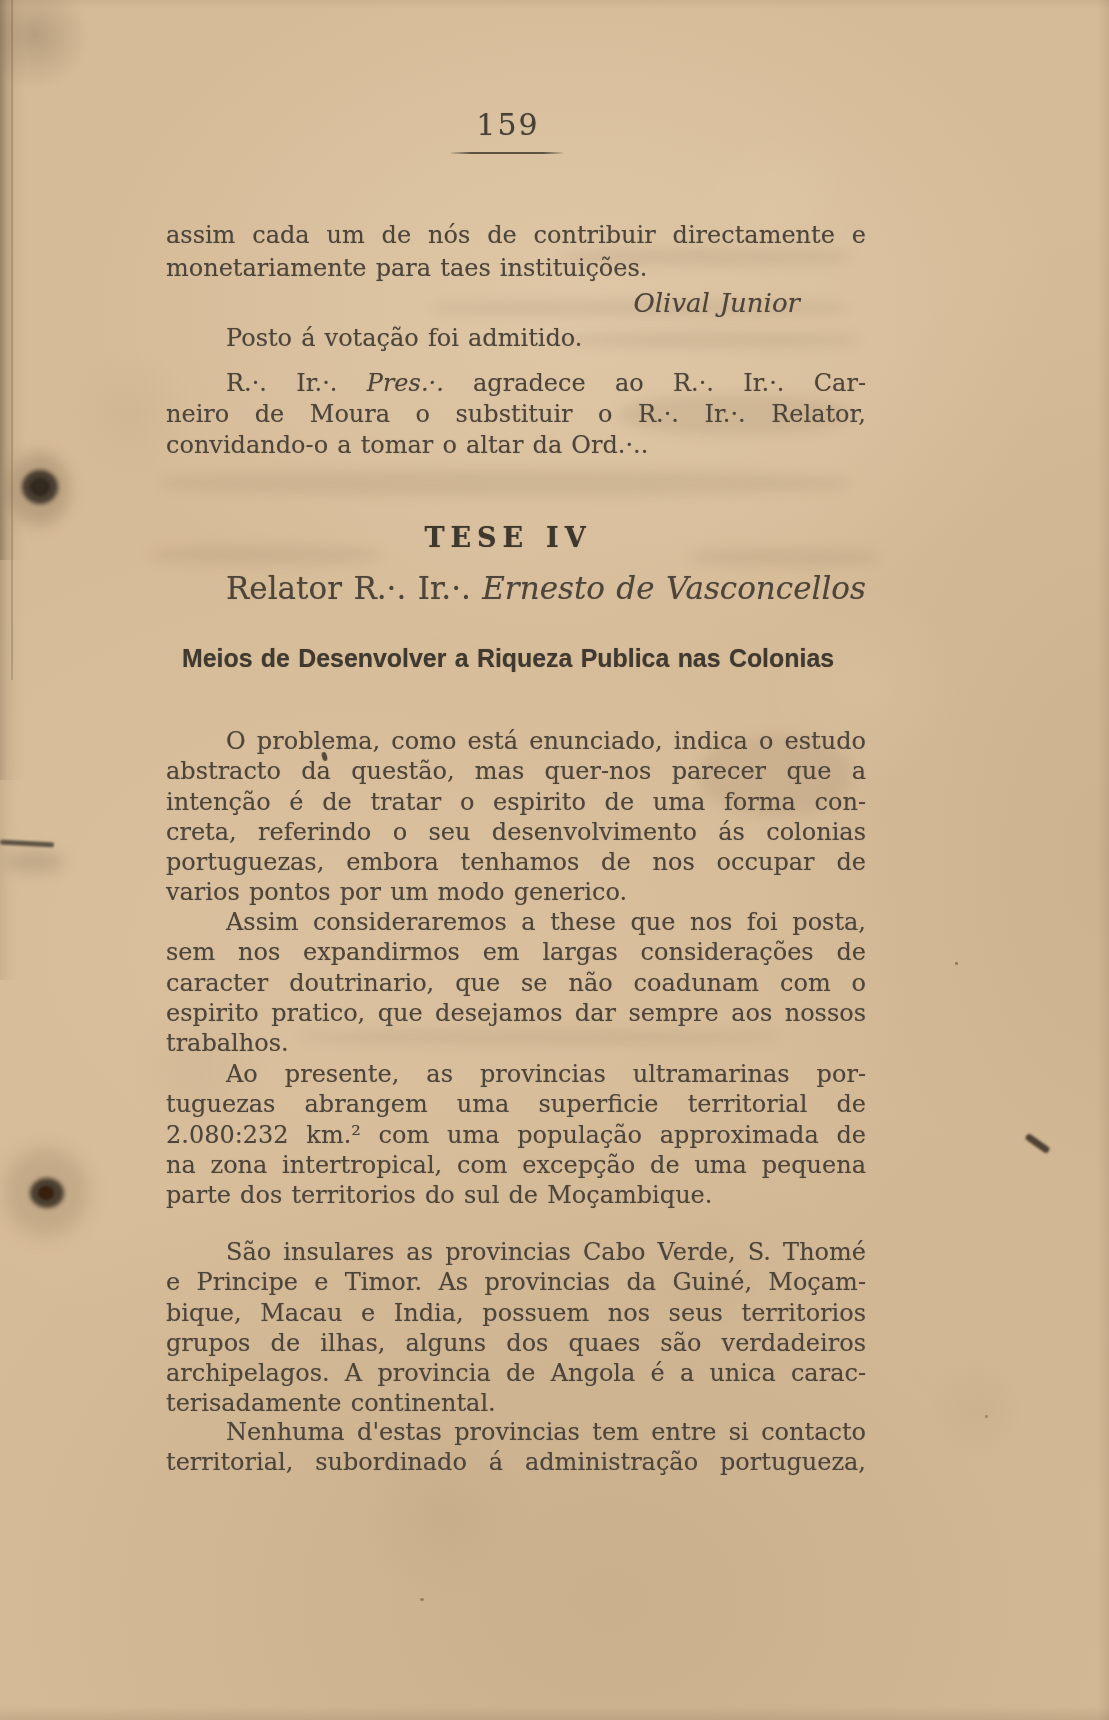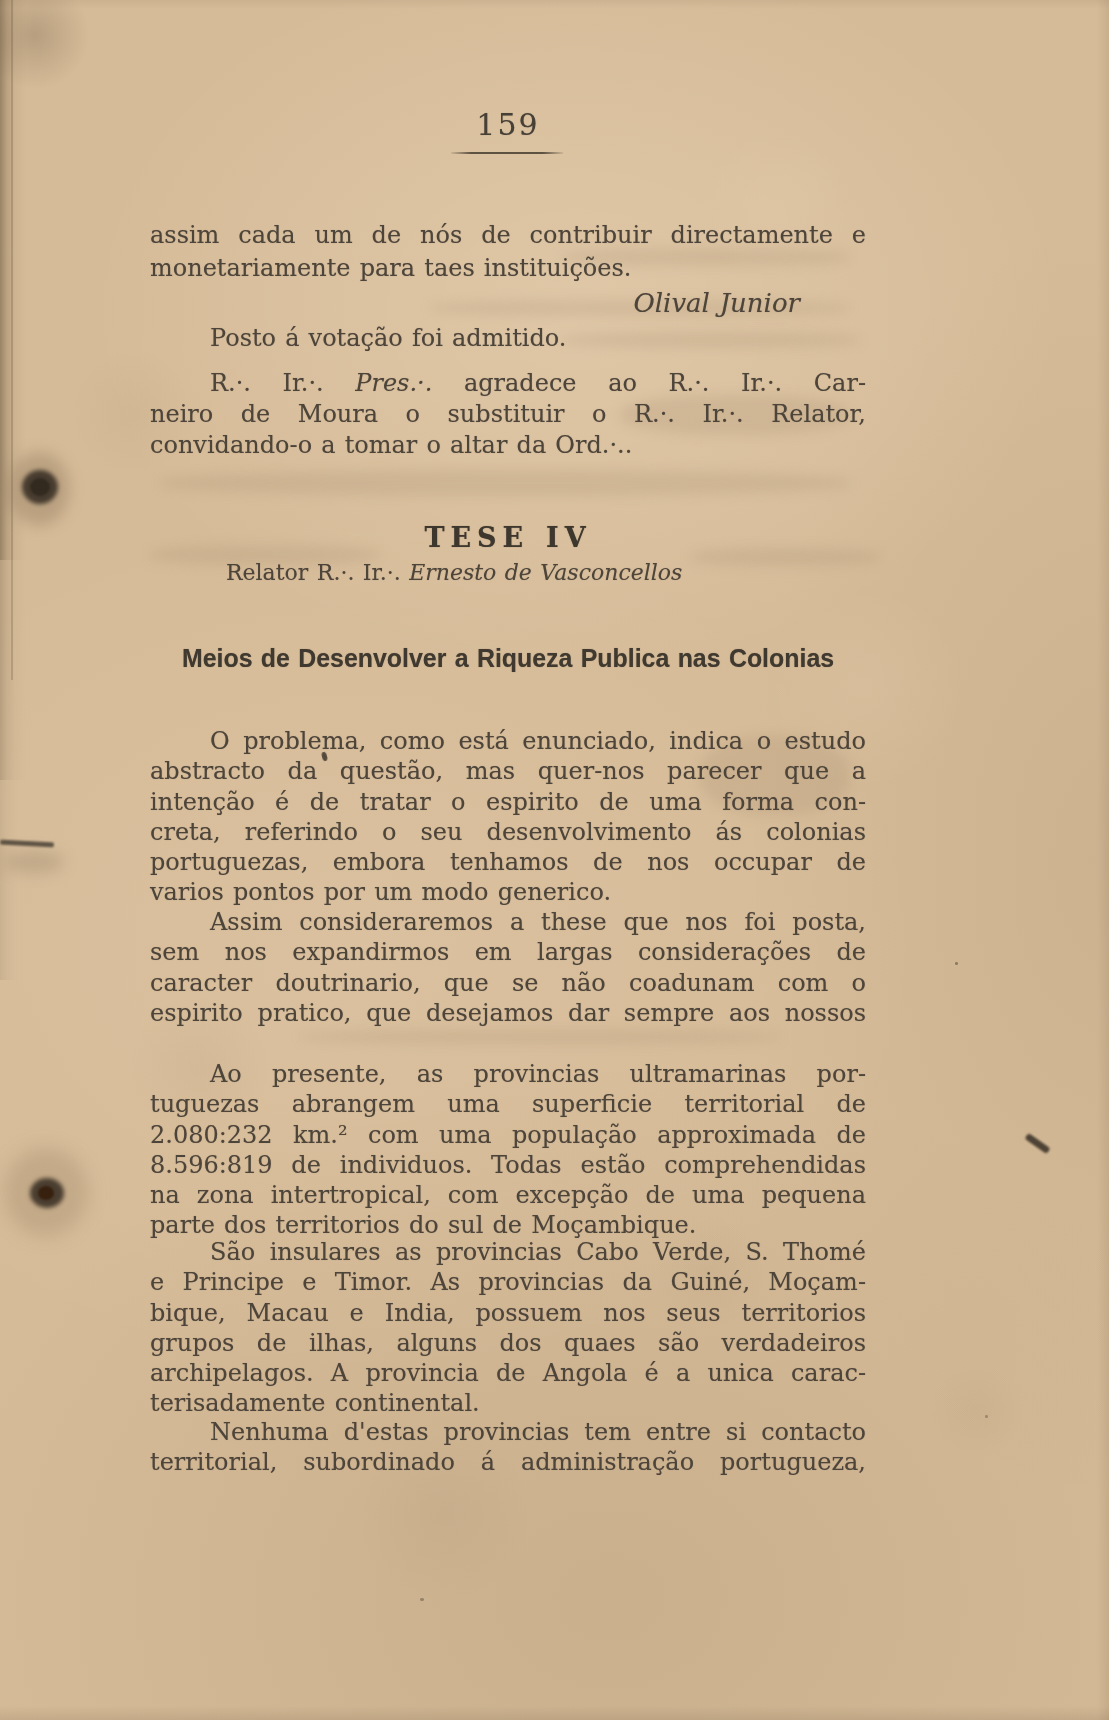--- a/index.html
+++ b/index.html
@@ -32,35 +32,35 @@
   .edgeL{position:absolute;left:0;width:26px;}
   .eA{top:0;height:560px;background:linear-gradient(to right, rgba(80,64,42,0.45), rgba(105,86,58,0.25) 7px, rgba(135,112,82,0.10) 15px, rgba(135,112,82,0) 26px);}
   .eB{top:560px;height:220px;background:linear-gradient(to right, rgba(80,64,42,0.24), rgba(105,86,58,0.13) 7px, rgba(135,112,82,0.05) 15px, rgba(135,112,82,0) 26px);}
   .eC{top:780px;height:200px;background:linear-gradient(to right, rgba(80,64,42,0.10), rgba(105,86,58,0.05) 7px, rgba(135,112,82,0) 18px);}
   .crease{position:absolute;left:11px;top:0;width:2px;height:680px;background:rgba(95,78,55,0.25);filter:blur(0.6px);}
   .cornerTL{position:absolute;left:-20px;top:-20px;width:110px;height:110px;border-radius:50%;background:radial-gradient(circle, rgba(70,55,36,0.22), transparent 70%);}
 
   
   .tb{position:absolute;left:150px;width:716px;color:#4d443a;font-size:24px;line-height:30.3px;
       text-shadow:0 0 1px rgba(77,68,58,0.35);box-sizing:border-box;word-spacing:1.5px;}
-  .line{display:block;}
+  .line{display:block;margin-left:16px;}
   .j{text-align:justify;text-align-last:justify;}
   .ind{padding-left:60px;box-sizing:border-box;}
   .it{font-style:italic;}
 
   .pA{top:219px;line-height:32.5px;}
   .sig{top:288px;text-align:right;padding-right:66px;font-style:italic;font-size:26px;}
   .vote{top:323px;}
   .ord{top:368px;line-height:31px;}
   .pnum{top:110px;text-align:center;font-size:30px;letter-spacing:2px;color:#474036;}
   .rule{position:absolute;left:451px;top:152px;width:112px;height:2px;
         background:linear-gradient(to right, rgba(72,62,50,0.10), rgba(72,62,50,0.85) 18%, rgba(72,62,50,0.85) 82%, rgba(72,62,50,0.10));}
   .tese{top:523px;text-align:center;font-weight:700;font-size:27px;letter-spacing:6px;color:#3e372e;
         text-shadow:0 0 1px rgba(62,55,46,0.55);}
-  .relator{top:558px;padding-left:76px;font-size:22px;}
+  .relator{top:573px;padding-left:76px;font-size:31px;}
   .title{top:643px;text-align:center;font-family:"Liberation Sans",sans-serif;font-weight:700;
          font-size:26.5px;color:#40392f;transform:scaleX(0.94);transform-origin:center;
          text-shadow:0 0 1px rgba(64,57,47,0.5);}
   .p1{top:726px;} .p2{top:907px;} .p3{top:1059px;} .p4{top:1237px;} .p5{top:1417px;}
 
   
   .sm{position:absolute;background:rgba(158,134,104,0.20);filter:blur(6px);border-radius:45%;}
   .blot{position:absolute;}
   .halo{position:absolute;inset:0;border-radius:50%;filter:blur(7px);}
   .core{position:absolute;border-radius:50%;}
@@ -139,27 +139,27 @@
     <div class="line j">creta, referindo o seu desenvolvimento ás colonias</div>
     <div class="line j">portuguezas, embora tenhamos de nos occupar de</div>
     <div class="line">varios pontos por um modo generico.</div>
   </div>
 
   <div class="tb p2">
     <div class="line ind j">Assim consideraremos a these que nos foi posta,</div>
     <div class="line j">sem nos expandirmos em largas considerações de</div>
     <div class="line j">caracter doutrinario, que se não coadunam com o</div>
     <div class="line j">espirito pratico, que desejamos dar sempre aos nossos</div>
+    <div class="line">trabalhos.</div>
   </div>
 
   <div class="tb p3">
     <div class="line ind j">Ao presente, as provincias ultramarinas por-</div>
     <div class="line j">tuguezas abrangem uma superficie territorial de</div>
     <div class="line j">2.080:232 km.² com uma população approximada de</div>
-    <div class="line j">8.596:819 de individuos. Todas estão comprehendidas</div>
     <div class="line j">na zona intertropical, com excepção de uma pequena</div>
     <div class="line">parte dos territorios do sul de Moçambique.</div>
   </div>
 
   <div class="tb p4">
     <div class="line ind j">São insulares as provincias Cabo Verde, S. Thomé</div>
     <div class="line j">e Principe e Timor. As provincias da Guiné, Moçam-</div>
     <div class="line j">bique, Macau e India, possuem nos seus territorios</div>
     <div class="line j">grupos de ilhas, alguns dos quaes são verdadeiros</div>
     <div class="line j">archipelagos. A provincia de Angola é a unica carac-</div>

